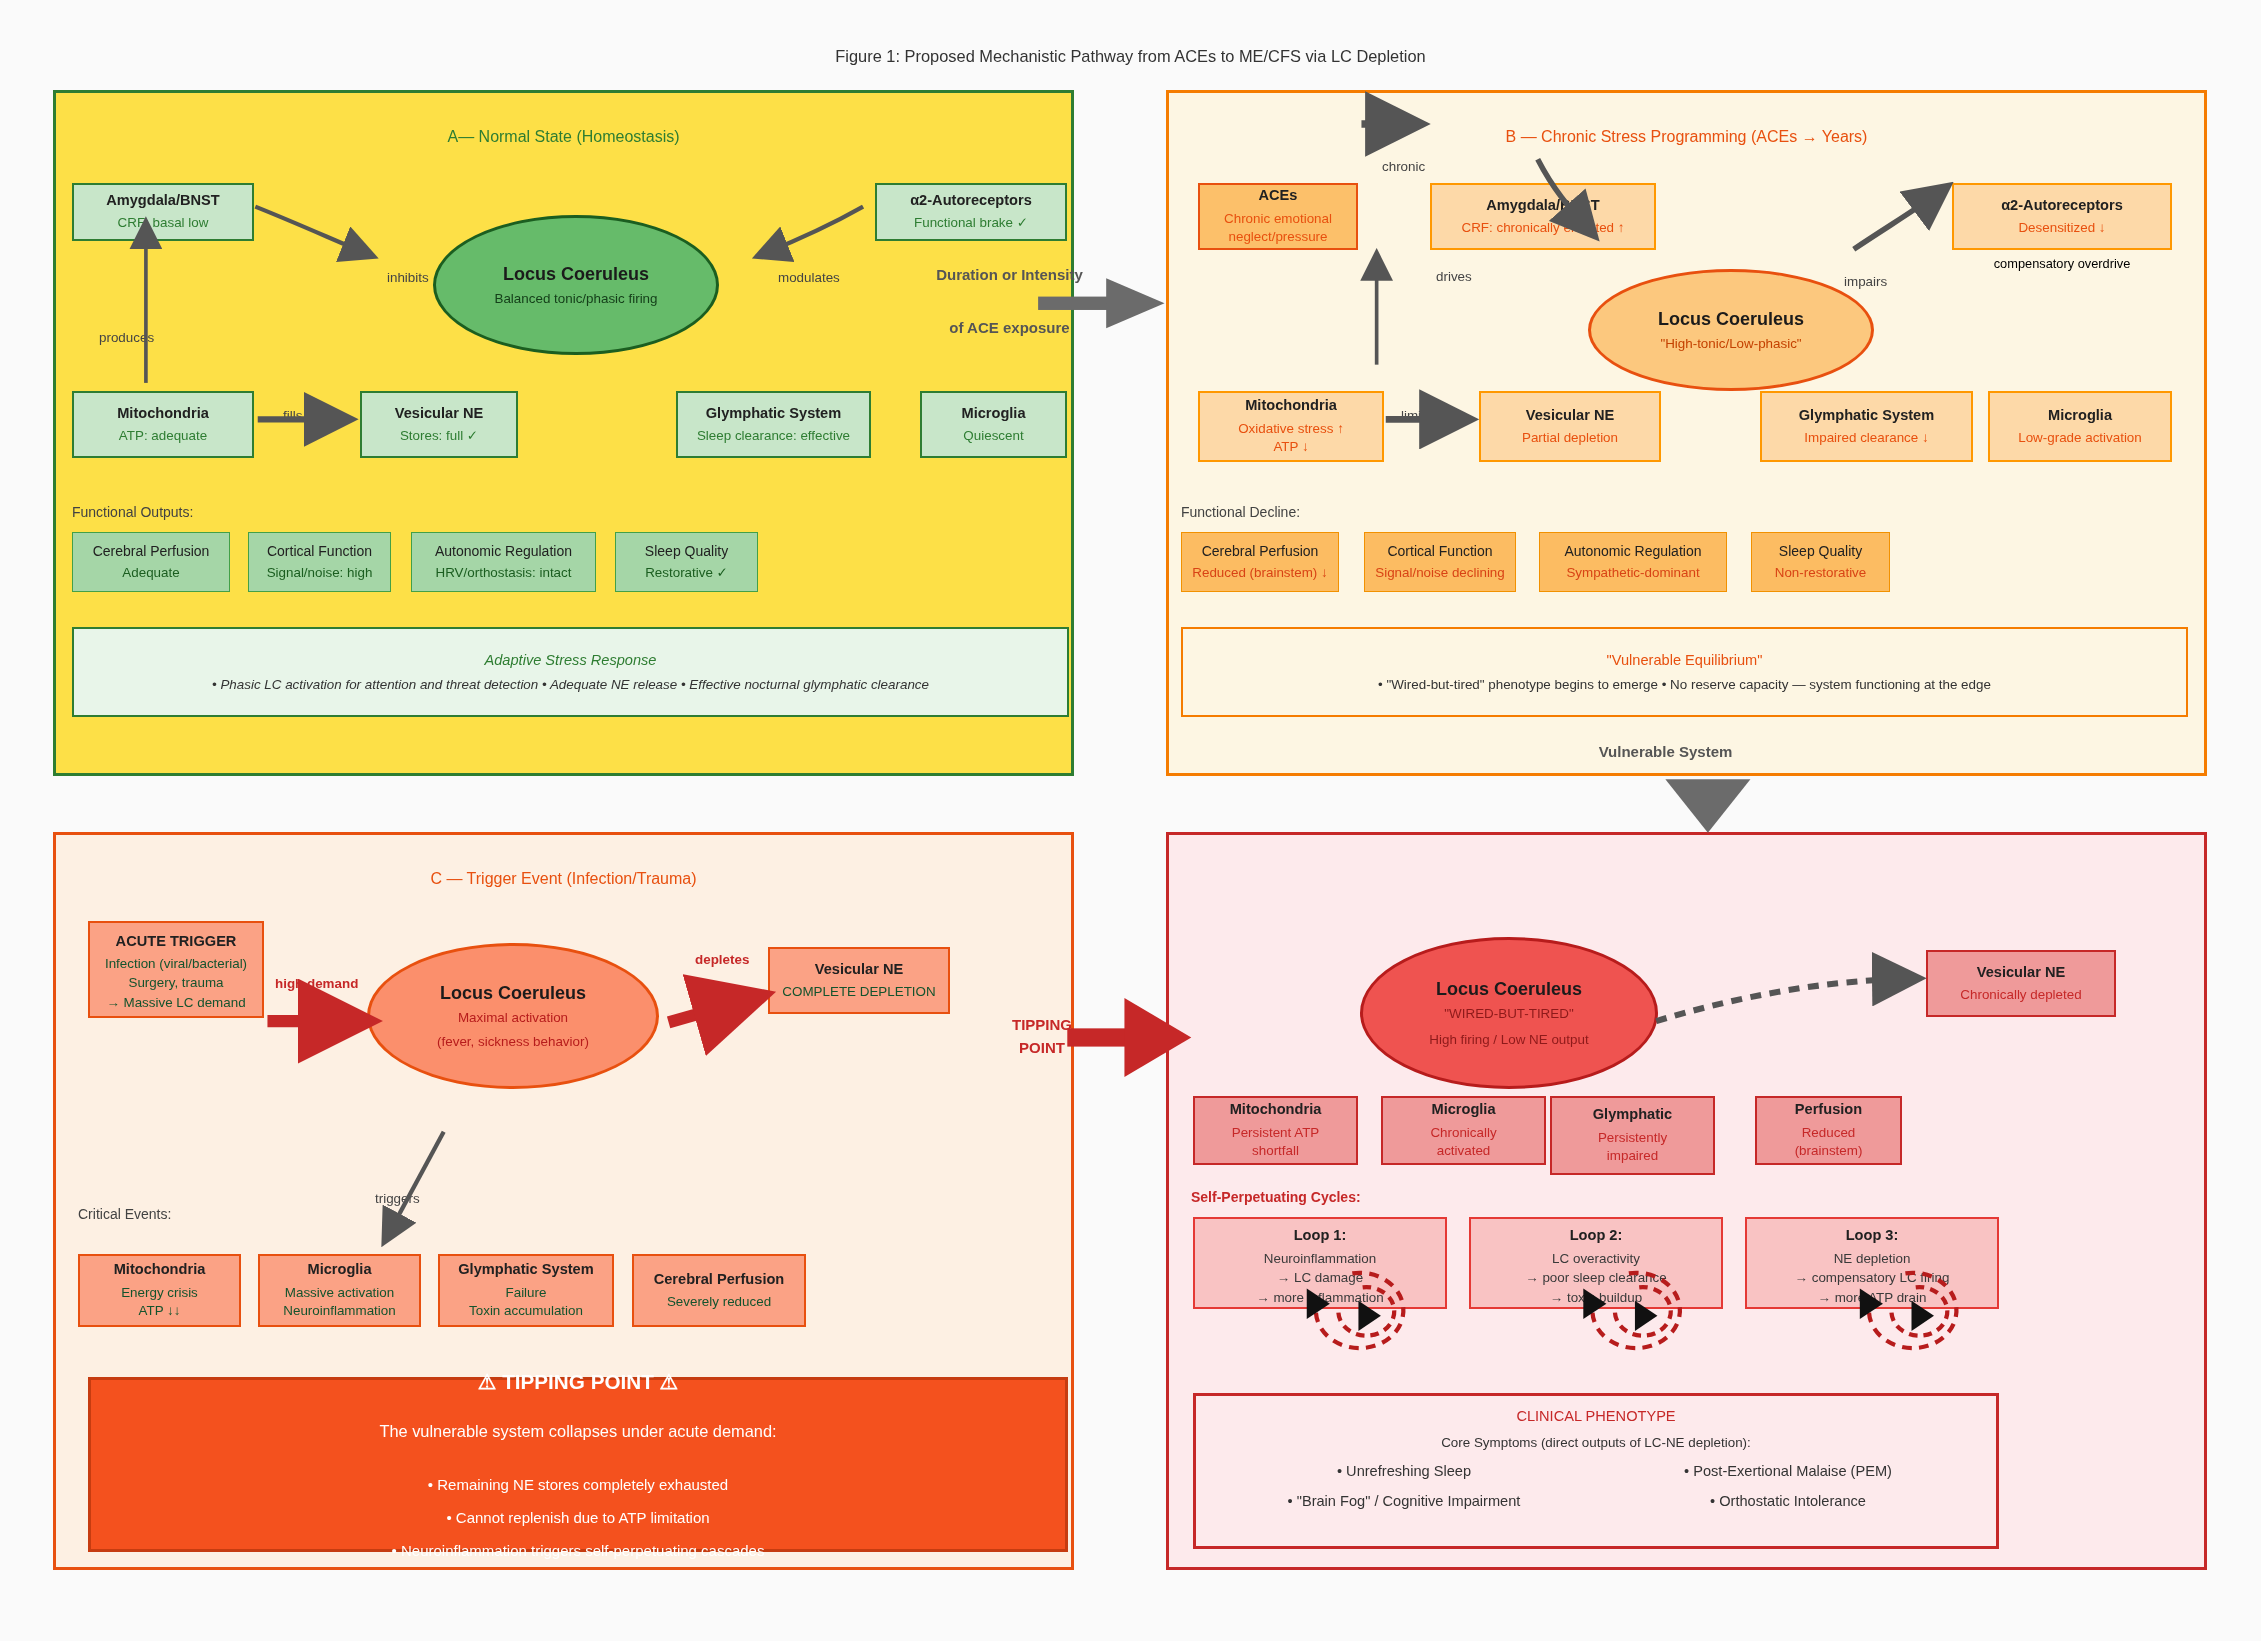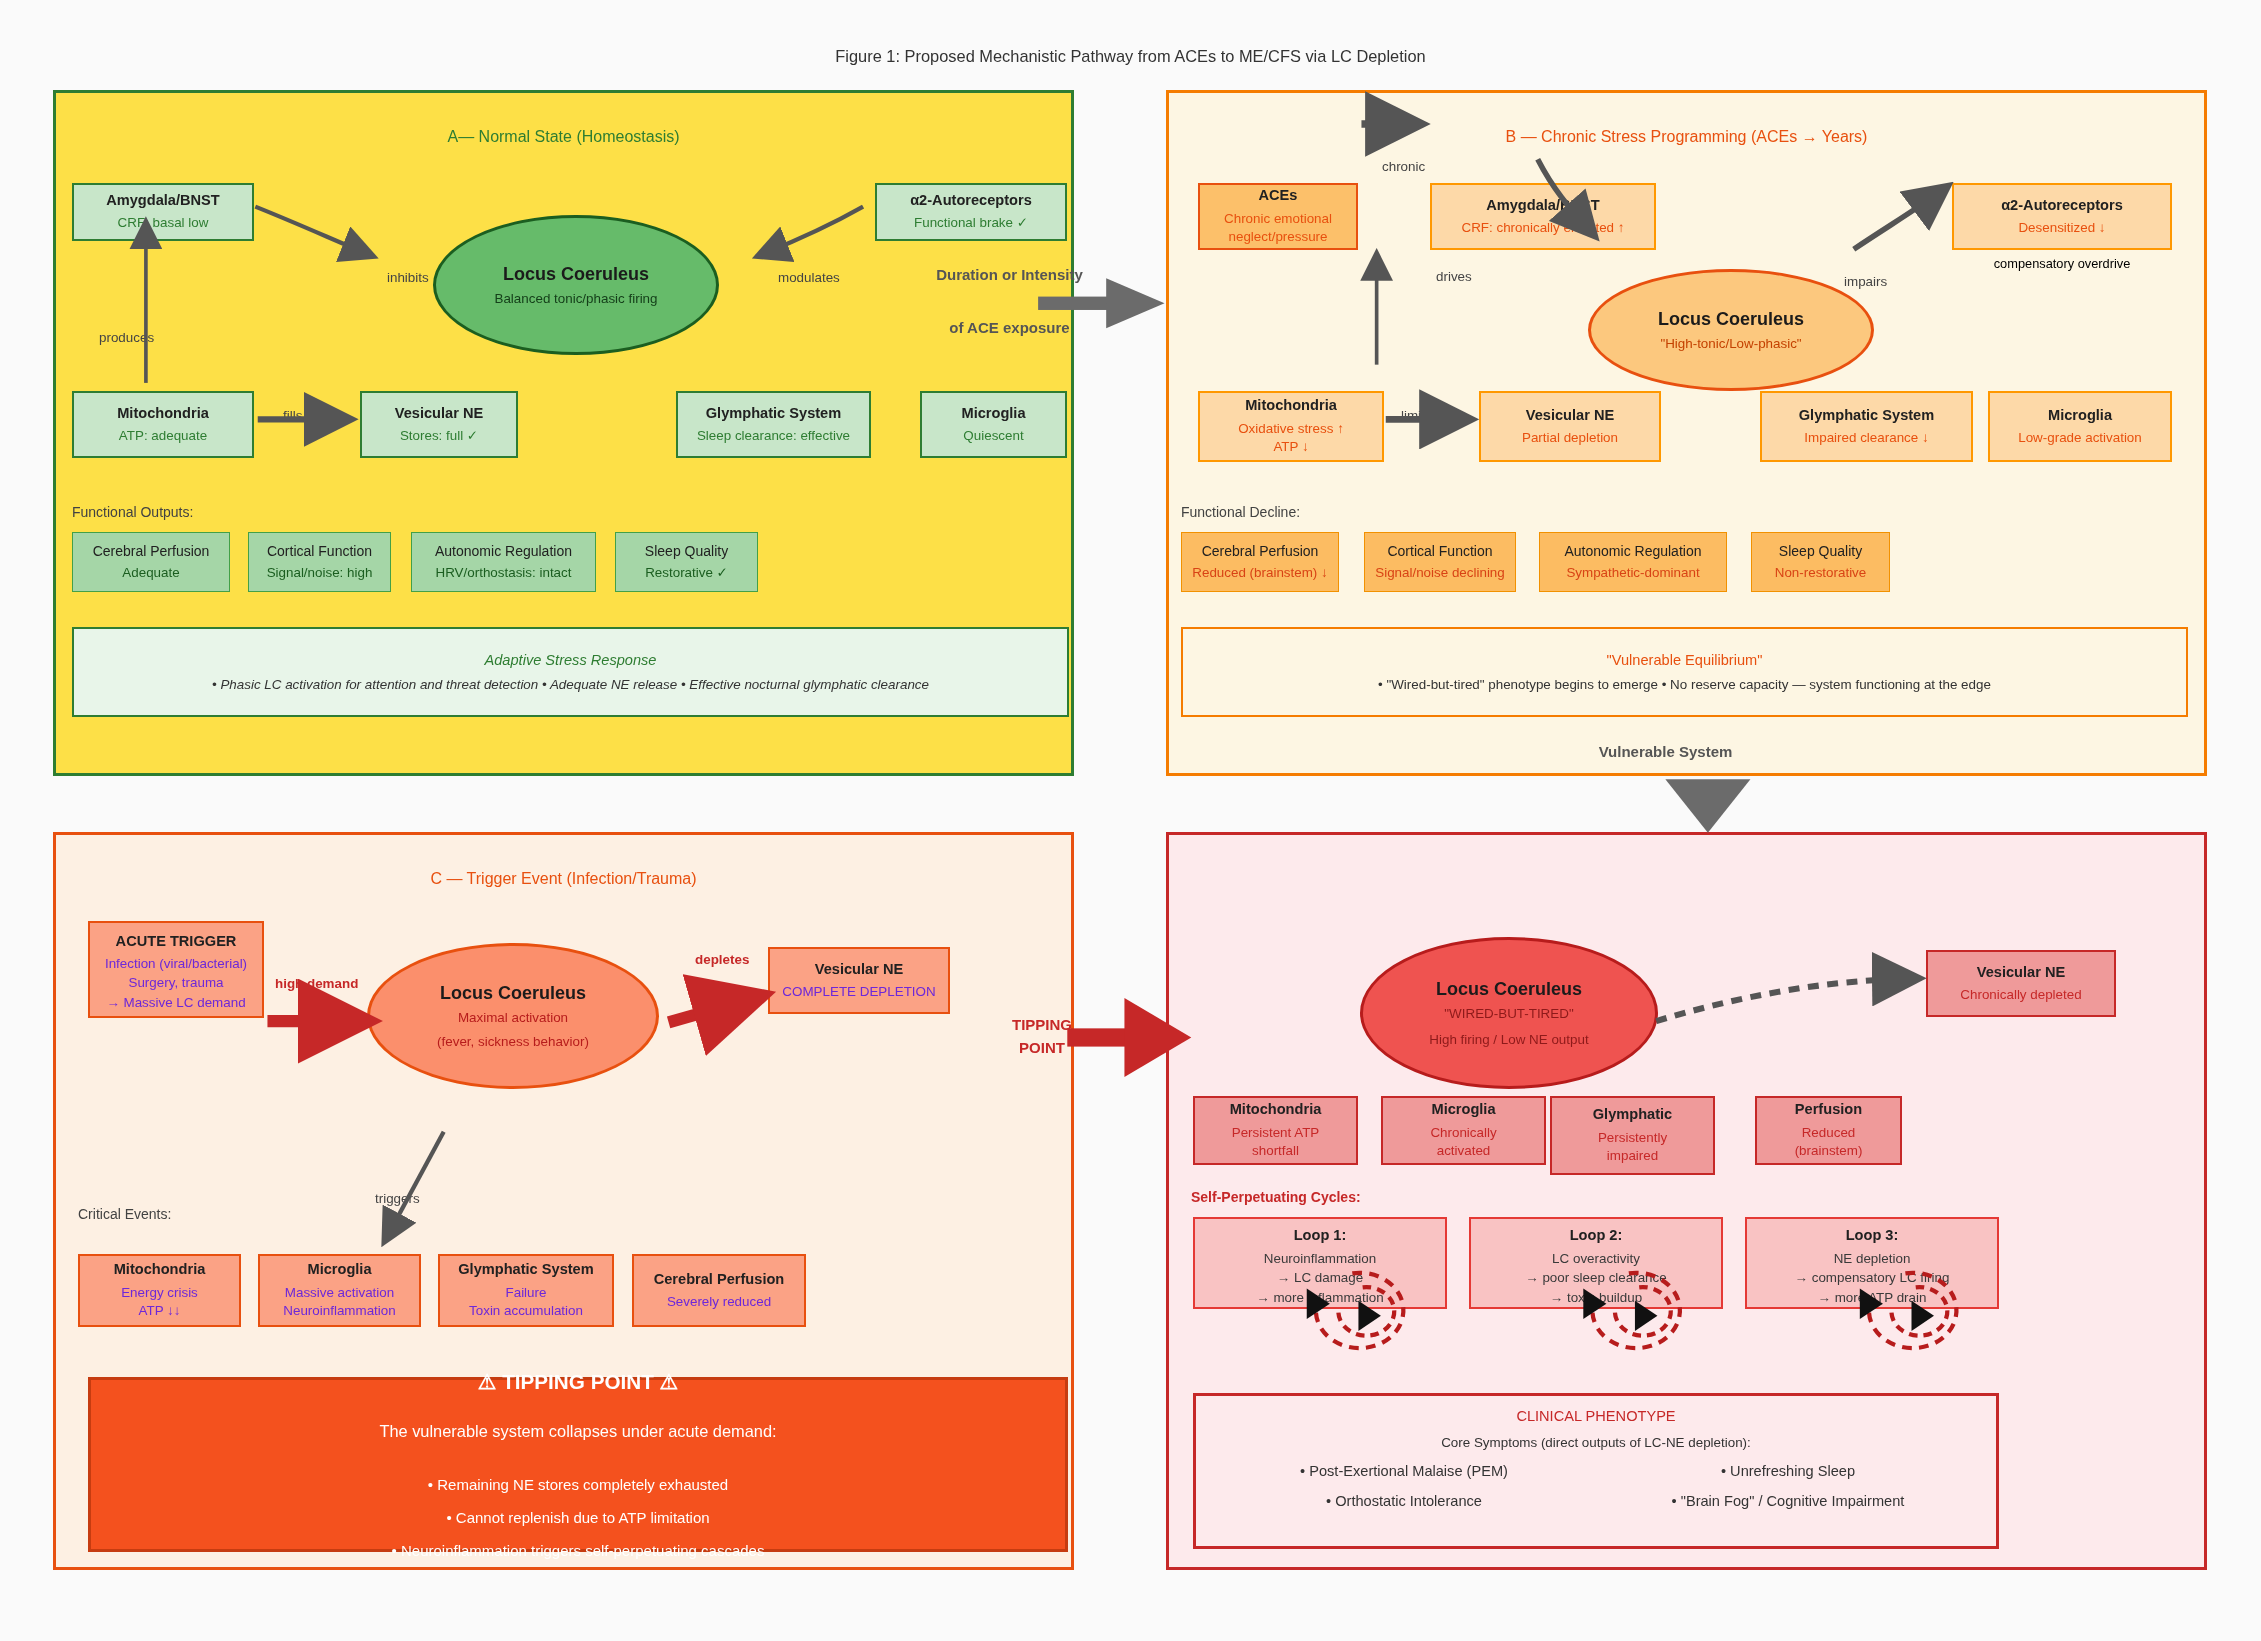--- a/index.html
+++ b/index.html
@@ -55,21 +55,21 @@
   
   .o-node { background: #fdd9a8; border-color: #ff9800; }
   .o-node .s { color: #e8500f; }
   .o-node-strong { background: #fcc06a; border-color: #e8500f; }
   .o-out { background: #fcbc62; border-color: #f29100; border-width: 1.8px; }
   .o-out .t { font-weight: normal; font-size: 14px; }
   .o-out .s { color: #d84315; }
 
   
   .c-node { background: #fba285; border-color: #e8500f; }
-  .c-node .s { color: #6d28d9; }
+  .c-node .s { color: #14532d; }
 
   
   .d-node { background: #ef9a9a; border-color: #c62828; }
   .d-node .s { color: #c62828; }
   .d-loop { background: #f9c3c3; border-color: #e53935; }
   .d-loop .t { font-size: 14.6px; }
   .d-loop .s { color: #3a3a3a; }
 
   
   .ellipse {
@@ -397,26 +397,26 @@
       <div class="s">NE depletion</div>
       <div class="s" style="margin-top:1.2px;">→ compensatory LC firing</div>
       <div class="s" style="margin-top:1.2px;">→ more ATP drain</div>
     </div>
 
     <div id="phenoBand" style="left:24px; top:558px; width:806px; height:156px;">
       <div class="ph-title">CLINICAL PHENOTYPE</div>
       <div class="ph-sub">Core Symptoms (direct outputs of LC-NE depletion):</div>
       <div class="ph-grid">
         <div class="ph-col">
+          <div class="ph-item">• Unrefreshing Sleep</div>
+          <div class="ph-item">• "Brain Fog" / Cognitive Impairment</div>
+        </div>
+        <div class="ph-col">
           <div class="ph-item">• Post-Exertional Malaise (PEM)</div>
           <div class="ph-item">• Orthostatic Intolerance</div>
-        </div>
-        <div class="ph-col">
-          <div class="ph-item">• Unrefreshing Sleep</div>
-          <div class="ph-item">• "Brain Fog" / Cognitive Impairment</div>
         </div>
       </div>
     </div>
   </div>
 
   <div class="big-label" style="left:912px; top:266px; width:195px;">Duration or Intensity</div>
   <div class="big-label" style="left:912px; top:319px; width:195px;">of ACE exposure</div>
 
   <div class="big-label" style="left:1556px; top:743px; width:219px;">Vulnerable System</div>
 

